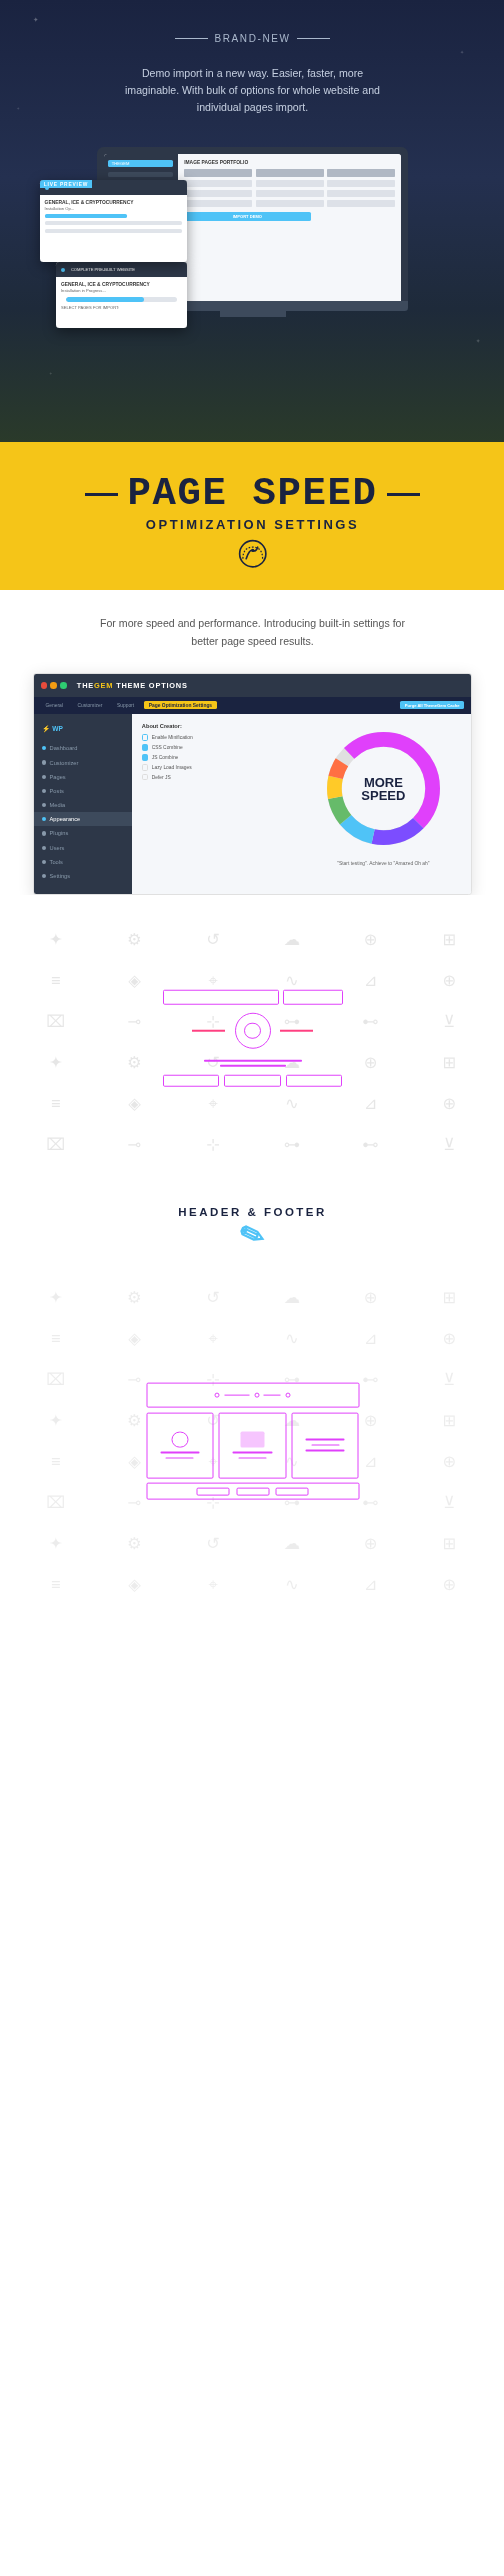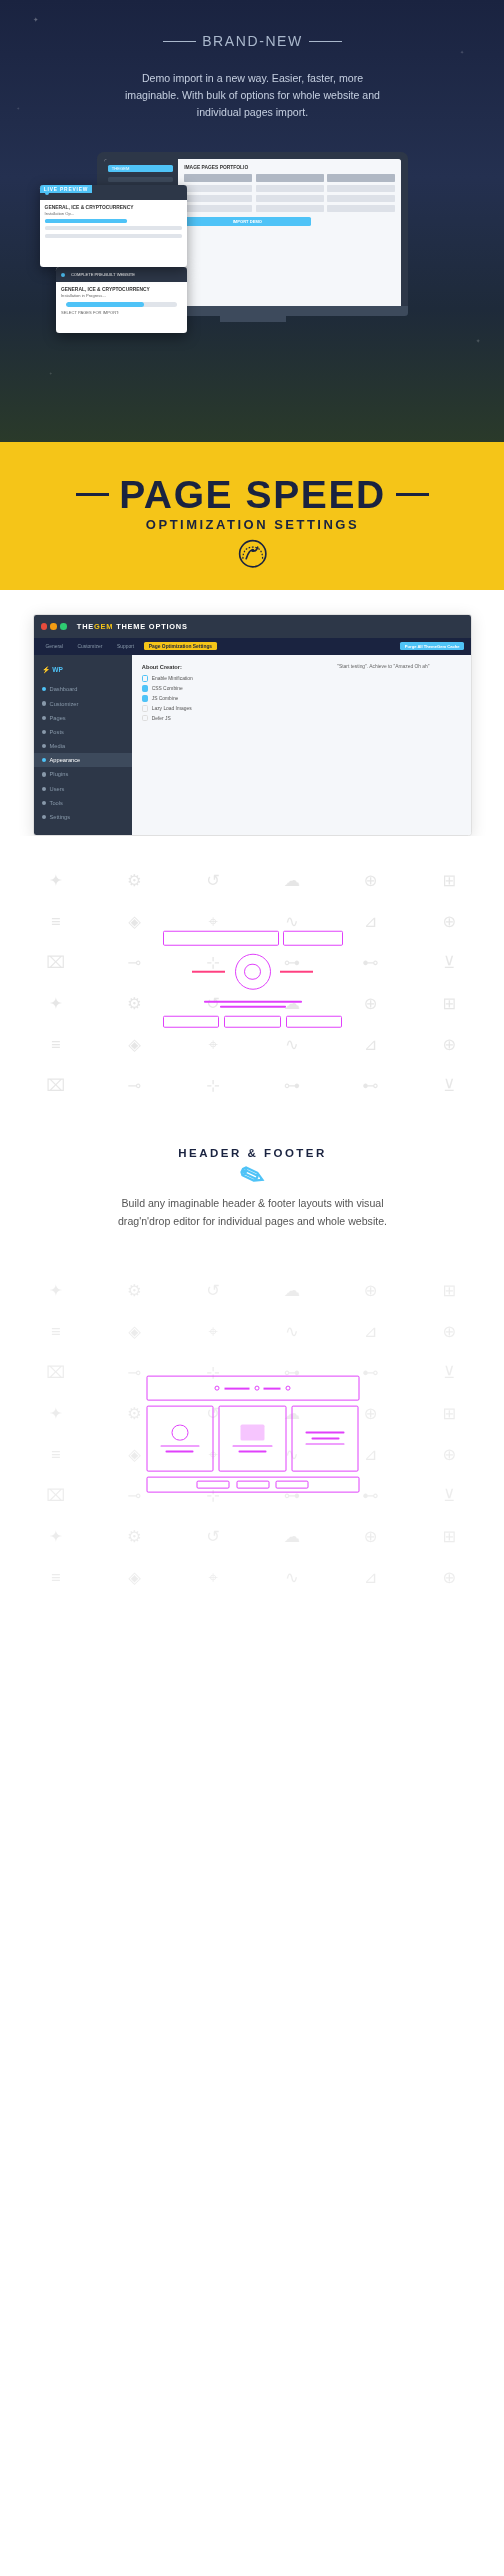--- a/index.html
+++ b/index.html
@@ -28,21 +28,21 @@
       flex-direction: column;
       align-items: center;
       margin-bottom: 16.4px;
     }
 
     .import-badge-top {
       display: flex;
       align-items: center;
       gap: 6.6px;
       color: #aab8cc;
-      font-size: 14px;
+      font-size: 10px;
       letter-spacing: 1.6px;
       text-transform: uppercase;
       margin-bottom: 4.9px;
     }
 
     .import-badge-top::before,
     .import-badge-top::after {
       content: '';
       display: block;
       width: 33px;
@@ -269,20 +269,21 @@
       display: flex;
       flex-direction: column;
       align-items: center;
     }
 
     .pagespeed-title-row {
       display: flex;
       align-items: center;
       gap: 9.8px;
       margin-bottom: 3.3px;
+      font-family: Liberation Mono, monospace;
     }
 
     .pagespeed-line {
       width: 33px;
       height: 2.5px;
       background: #1a2340;
     }
 
     .pagespeed-title {
       font-size: 39px;
@@ -796,20 +797,21 @@
 
   <svg class="pagespeed-icon" viewBox="0 0 36 36" fill="none" xmlns="http://www.w3.org/2000/svg">
     <circle cx="18" cy="18" r="16" stroke="#1a2340" stroke-width="2" fill="none"></circle>
     <path d="M10 24 Q14 12 18 14 Q22 16 24 10" stroke="#1a2340" stroke-width="2" fill="none" stroke-linecap="round"></path>
     <circle cx="18" cy="14" r="2" fill="#1a2340"></circle>
     <path d="M6 24 Q6 10 18 10 Q30 10 30 24" stroke="#1a2340" stroke-width="1.5" fill="none" stroke-dasharray="2,2"></path>
   </svg>
 </section>
 
 <section class="section-speed-content">
+  <p class="speed-desc">For more speed and performance. Introducing built-in settings for better page speed results.</p>
 
   <div class="dashboard-mockup">
 
     <div class="dashboard-topbar">
       <div class="db-dot db-dot-red"></div>
       <div class="db-dot db-dot-yellow"></div>
       <div class="db-dot db-dot-green"></div>
       <div class="dashboard-logo">
         THE<span>GEM</span> THEME OPTIONS
       </div>
@@ -862,20 +864,39 @@
                 <span style="font-size:4.9px;color:#555;">Lazy Load Images</span>
               </div>
               <div style="display:flex;align-items:center;gap:3.3px;">
                 <div style="width:6.6px;height:6.6px;border:1.2px solid #ddd;border-radius:1.6px;"></div>
                 <span style="font-size:4.9px;color:#555;">Defer JS</span>
               </div>
             </div>
           </div>
 
           <div style="flex:1;display:flex;flex-direction:column;align-items:center;">
+            <div class="donut-container">
+              <svg viewBox="0 0 160 160" width="131" height="131">
+
+                <circle cx="80" cy="80" r="60" fill="none" stroke="#e0e0e0" stroke-width="18"></circle>
+
+                <circle cx="80" cy="80" r="60" fill="none" stroke="#e040fb" stroke-width="18" stroke-dasharray="188 189" stroke-dashoffset="47" transform="rotate(-90 80 80)"></circle>
+                <circle cx="80" cy="80" r="60" fill="none" stroke="#7c4dff" stroke-width="18" stroke-dasharray="60 317" stroke-dashoffset="-141" transform="rotate(-90 80 80)"></circle>
+                <circle cx="80" cy="80" r="60" fill="none" stroke="#4fc3f7" stroke-width="18" stroke-dasharray="40 337" stroke-dashoffset="-201" transform="rotate(-90 80 80)"></circle>
+                <circle cx="80" cy="80" r="60" fill="none" stroke="#66bb6a" stroke-width="18" stroke-dasharray="30 347" stroke-dashoffset="-241" transform="rotate(-90 80 80)"></circle>
+                <circle cx="80" cy="80" r="60" fill="none" stroke="#ffca28" stroke-width="18" stroke-dasharray="25 352" stroke-dashoffset="-271" transform="rotate(-90 80 80)"></circle>
+                <circle cx="80" cy="80" r="60" fill="none" stroke="#ff7043" stroke-width="18" stroke-dasharray="20 357" stroke-dashoffset="-296" transform="rotate(-90 80 80)"></circle>
+
+                <circle cx="80" cy="80" r="45" fill="#f5f7fa"></circle>
+              </svg>
+              <div class="donut-label">
+                <span style="font-size:13px;font-weight:900;color:#1a2340;">MORE</span>
+                <span style="font-size:13px;font-weight:900;color:#1a2340;">SPEED</span>
+              </div>
+            </div>
             <div style="font-size:4.9px;color:#666;text-align:center;max-width:98px;">"Start testing". Achieve to "Amazed Oh ah"</div>
           </div>
         </div>
       </div>
     </div>
   </div>
 </section>
 
 <section class="section-builder-icons">
 
@@ -944,21 +965,20 @@
       <div class="wireframe-box accent" style="height:11.5px;"></div>
     </div>
   </div>
 </section>
 
 <section class="section-header-footer">
   <div class="hf-title-small">HEADER &amp; FOOTER</div>
   <div class="hf-title-large">
     <span class="hf-feather">✎</span>
   </div>
-  <p class="hf-desc">Build any imaginable header &amp; footer layouts with visual drag'n'drop editor for individual pages and whole website.</p>
 </section>
 
 <section class="section-builder-mockup">
 
   <div class="icons-grid-2">
     <div class="icon-cell">✦</div>
     <div class="icon-cell">⚙</div>
     <div class="icon-cell">↺</div>
     <div class="icon-cell">☁</div>
     <div class="icon-cell">⊕</div>

